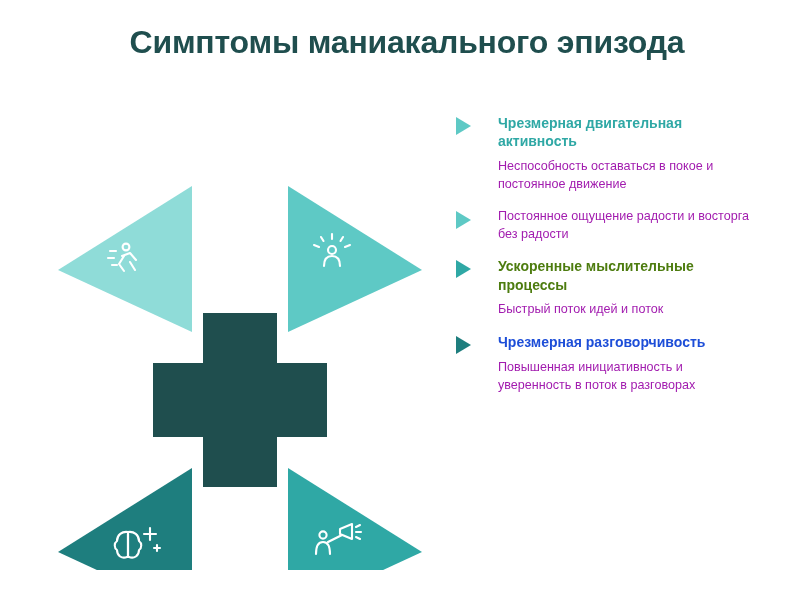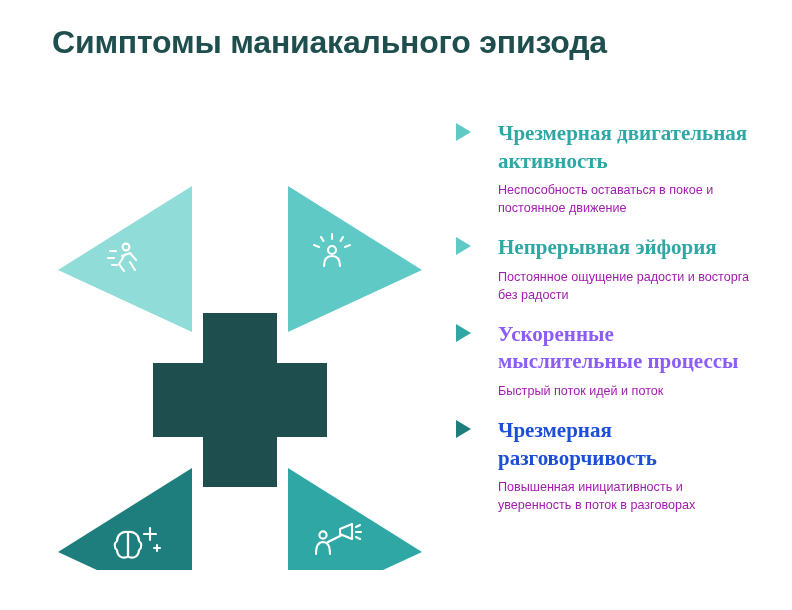--- a/index.html
+++ b/index.html
@@ -25,20 +25,21 @@
     position: absolute;
     left: 52px;
     top: 24px;
     width: 710px;
     font-size: 32px;
     font-weight: bold;
     color: #1f4e4e;
     letter-spacing: -0.2px;
     line-height: 1.15;
     white-space: nowrap;
+    text-align: center;
   }
 
   
   #graphic {
     position: absolute;
     left: 40px;
     top: 150px;
     width: 400px;
     height: 420px;
   }
@@ -56,25 +57,24 @@
     position: absolute;
     left: 0;
     top: 3px;
     width: 0;
     height: 0;
     border-top: 9px solid transparent;
     border-bottom: 9px solid transparent;
     border-left: 15px solid #8fdcd8;
   }
   .item-head {
-    font-size: 21px;
+    font-size: 14px;
     font-weight: bold;
     line-height: 1.32;
-    margin: 16px 0 7px 0;
-    font-family: Liberation Serif, serif;
+    margin: 10px 0 7px 0;
   }
   .item-body {
     font-size: 12.6px;
     color: #a21caf;
     line-height: 1.42;
     margin: 0;
   }
 </style>
 </head>
 <body>
@@ -143,27 +143,26 @@
   <div id="list">
 
     <div class="item">
       <span class="marker" style="border-left-color:#5ec9c5"></span>
       <p class="item-head" style="color:#2fa8a5">Чрезмерная двигательная активность</p>
       <p class="item-body">Неспособность оставаться в покое и постоянное движение</p>
     </div>
 
     <div class="item">
       <span class="marker" style="border-left-color:#5ec9c5"></span>
-      <p class="item-head" style="color:#2fa8a5">Непрерывная эйфория</p>
       <p class="item-body">Постоянное ощущение радости и восторга без радости</p>
     </div>
 
     <div class="item">
       <span class="marker" style="border-left-color:#2fa8a5"></span>
-      <p class="item-head" style="color:#8b5cf6">Ускоренные мыслительные процессы</p>
+      <p class="item-head" style="color:#4d7c0f">Ускоренные мыслительные процессы</p>
       <p class="item-body">Быстрый поток идей и поток</p>
     </div>
 
     <div class="item">
       <span class="marker" style="border-left-color:#1e7e7e"></span>
       <p class="item-head" style="color:#1d4ed8">Чрезмерная разговорчивость</p>
       <p class="item-body">Повышенная инициативность и уверенность в поток в разговорах</p>
     </div>
 
   </div>

